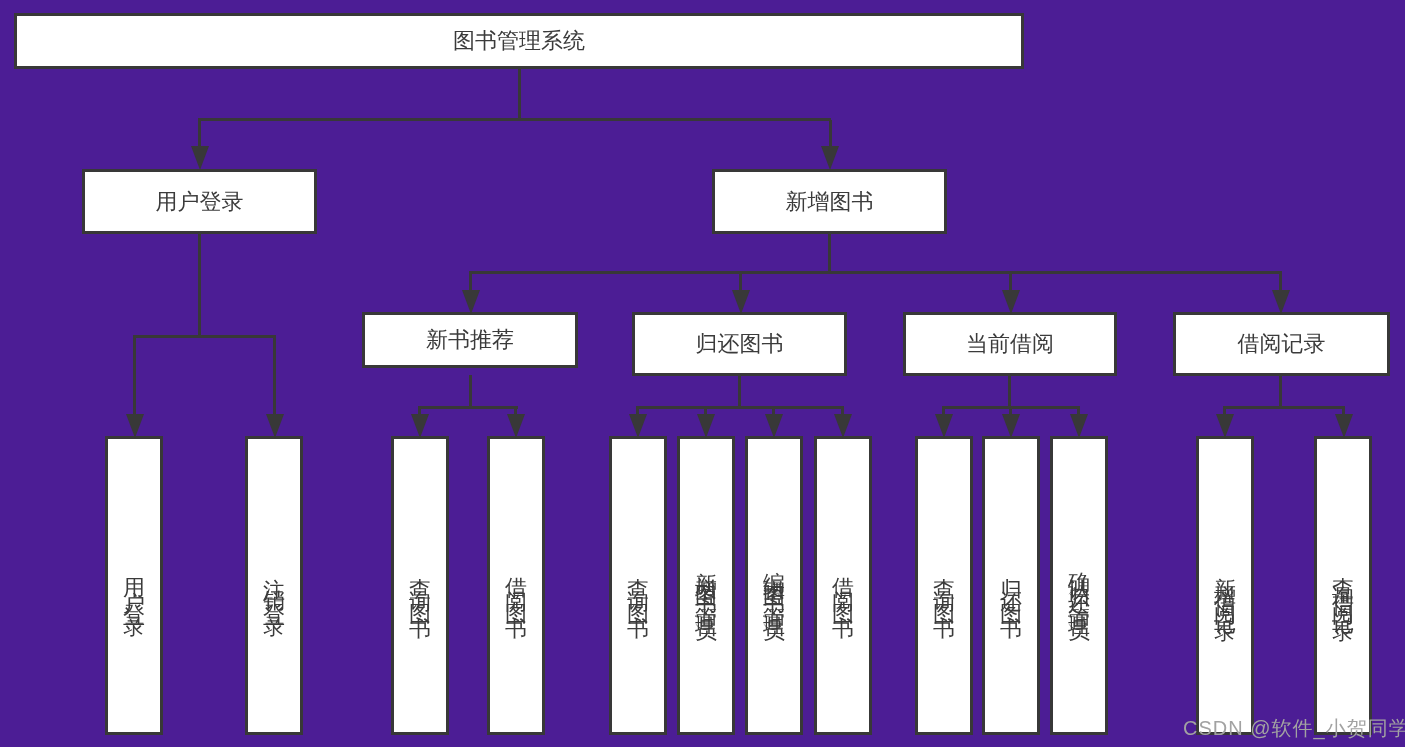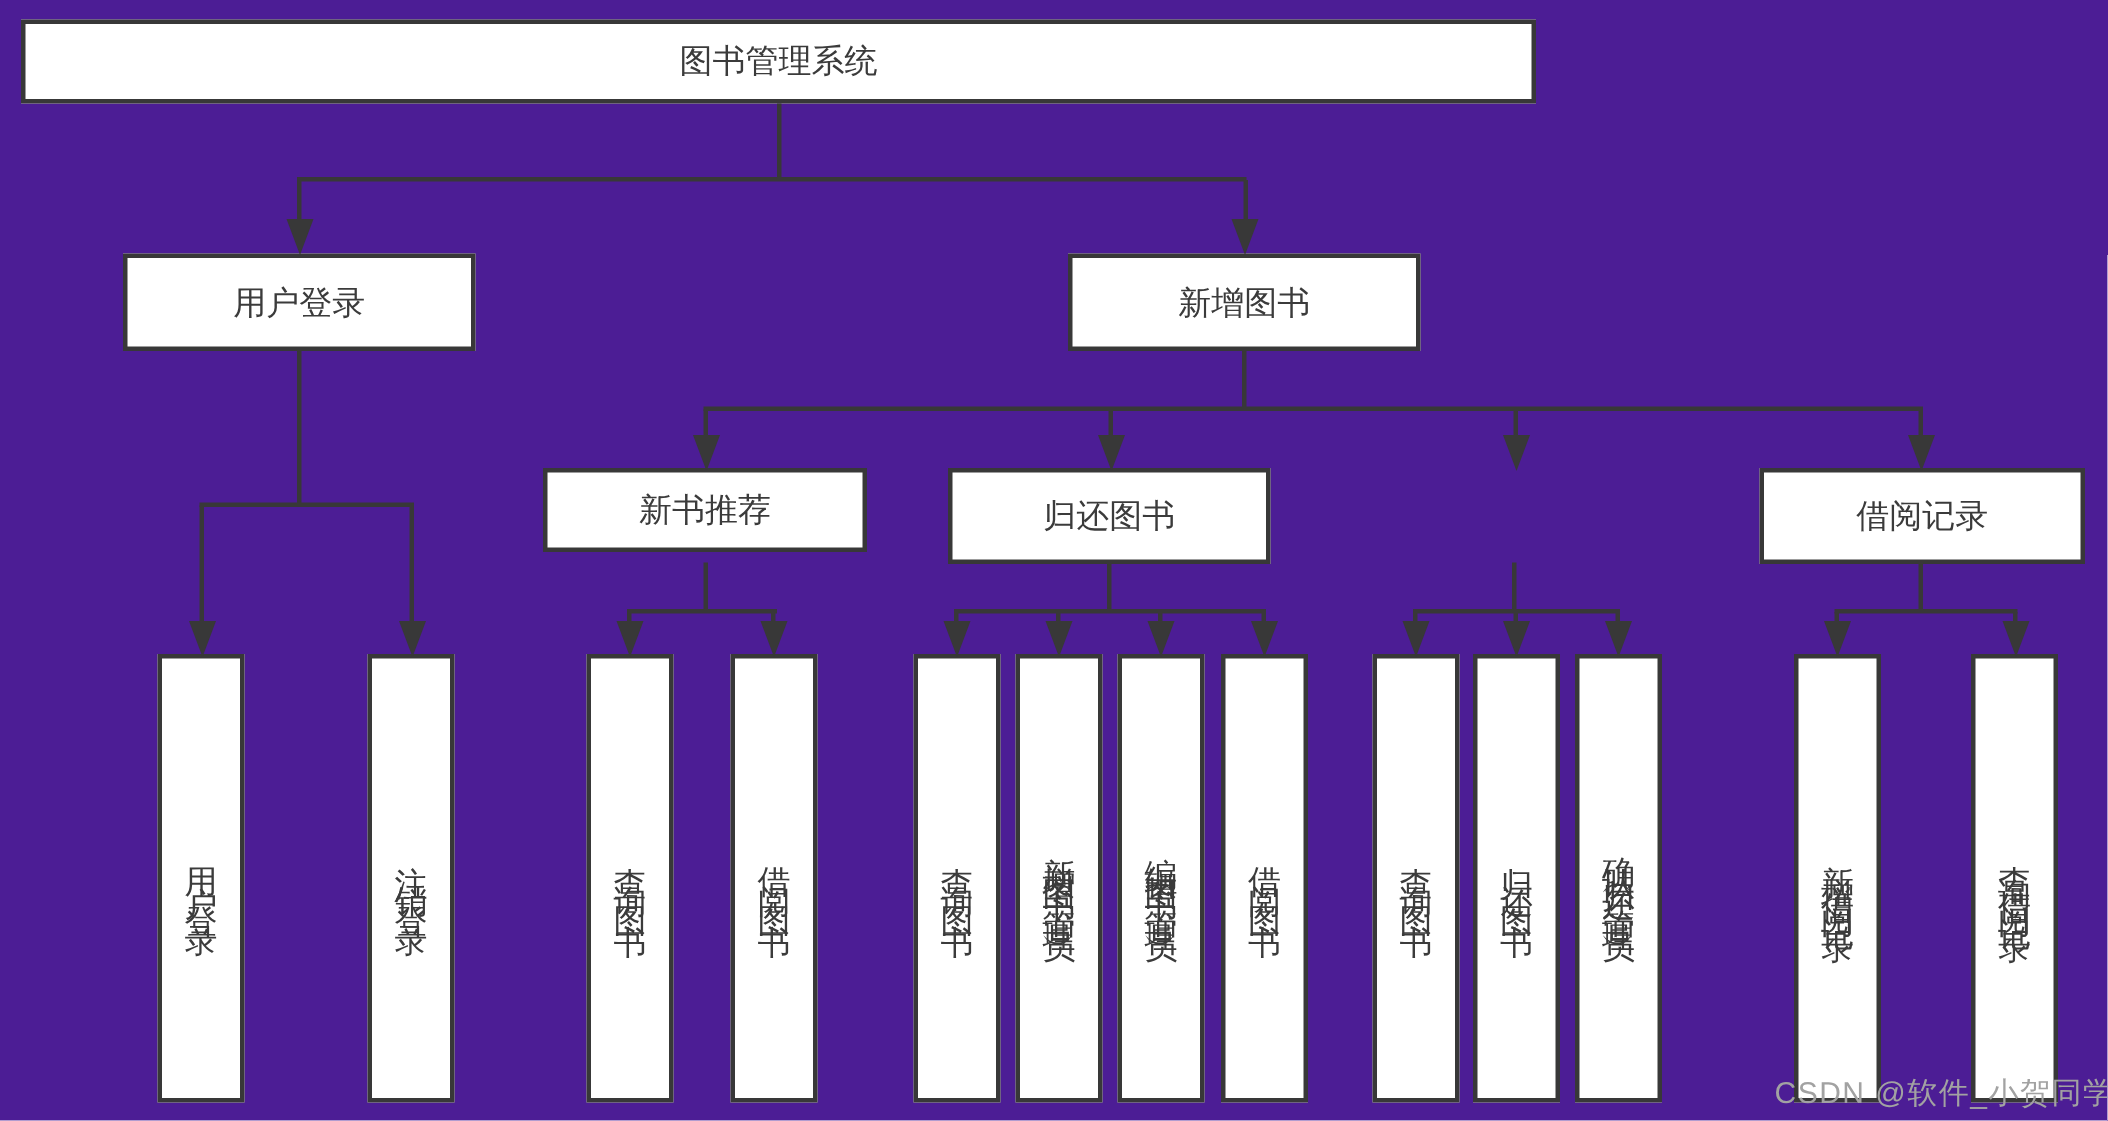--- a/index.html
+++ b/index.html
@@ -64,20 +64,23 @@
   </div>
   <div class="box" style="left:712px;top:169px;width:235px;height:65px">
     <span>新增图书</span>
   </div>
 
   <div class="box" style="left:362px;top:312px;width:216px;height:56px">
     <span>新书推荐</span>
   </div>
   <div class="box" style="left:632px;top:312px;width:215px;height:64px">
     <span>归还图书</span>
+  </div>
+  <div class="box" style="left:903px;top:312px;width:214px;height:64px">
+    <span>当前借阅</span>
   </div>
   <div class="box" style="left:1173px;top:312px;width:217px;height:64px">
     <span>借阅记录</span>
   </div>
 
   <div class="box vbox ls-wide" style="left:105px;top:436px;width:58px;height:299px">
     <span>用户登录</span>
   </div>
   <div class="box vbox ls-wide" style="left:245px;top:436px;width:58px;height:299px">
     <span>注销登录</span>

